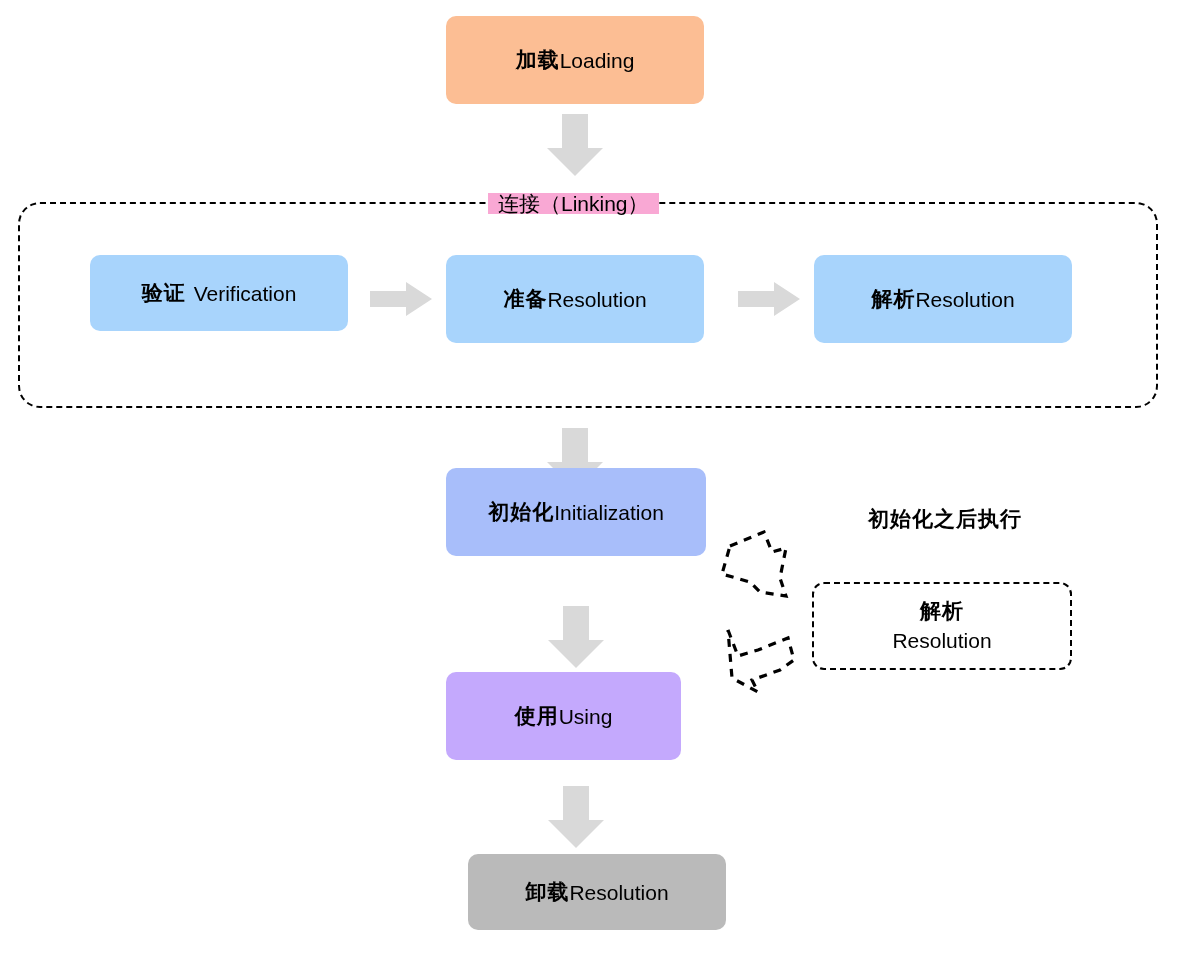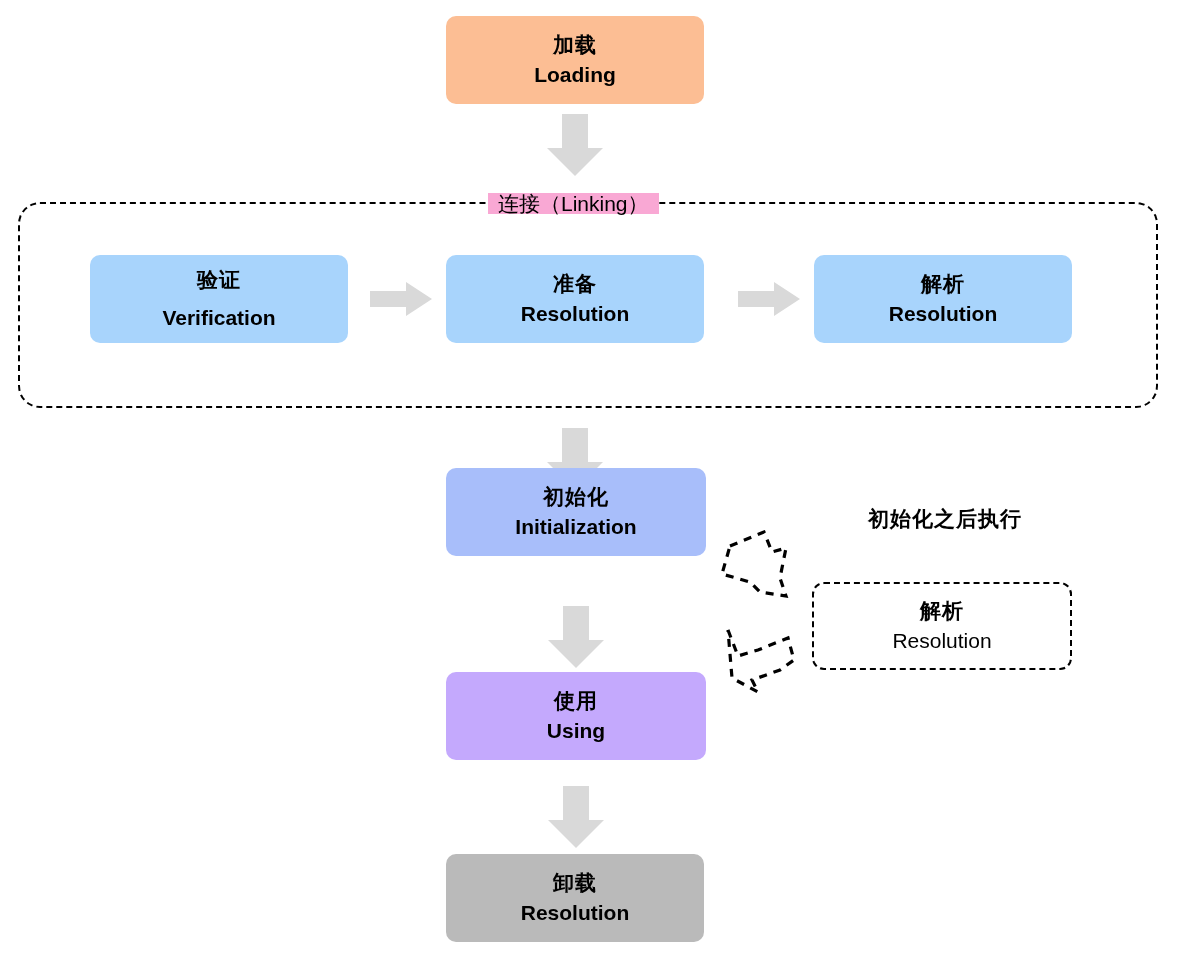--- a/index.html
+++ b/index.html
@@ -17,34 +17,34 @@
     height: 958px;
     background: #ffffff;
     overflow: hidden;
   }
 
   
   .stage-box {
     position: absolute;
     border-radius: 10px;
     display: flex;
-    flex-direction: column;
+    flex-direction: row;
     align-items: center;
     justify-content: center;
     box-sizing: border-box;
     line-height: 1.28;
   }
   .stage-box .cn {
     font-size: 21px;
     font-weight: 700;
     letter-spacing: 1px;
   }
   .stage-box .en {
     font-size: 21px;
-    font-weight: 700;
+    font-weight: 400;
     margin-top: 3px;
   }
 
   
   .dashed-group {
     position: absolute;
     border: 2px dashed #000000;
     border-radius: 22px;
     box-sizing: border-box;
     background: transparent;
@@ -106,21 +106,21 @@
 
   <div class="arrow-v" style="left:547px; top:114px; width:56px; height:62px;">
     <svg width="56" height="62" viewBox="0 0 56 62">
       <polygon points="15,0 41,0 41,34 56,34 28,62 0,34 15,34" fill="#D9D9D9"></polygon>
     </svg>
   </div>
 
   <div class="dashed-group" style="left:18px; top:202px; width:1140px; height:206px;"></div>
   <div class="group-label" style="left:488px; top:193px;">连接（Linking）</div>
 
-  <div class="stage-box" style="left:90px; top:255px; width:258px; height:88px; background:#A8D4FC;gap:8px;">
+  <div class="stage-box" style="left:90px; top:255px; width:258px; height:76px; background:#A8D4FC;gap:8px;">
     <span class="cn">验证</span>
     <span class="en">Verification</span>
   </div>
 
   <div class="arrow-h" style="left:370px; top:282px; width:62px; height:34px;">
     <svg width="62" height="34" viewBox="0 0 62 34">
       <polygon points="0,9 36,9 36,0 62,17 36,34 36,25 0,25" fill="#D9D9D9"></polygon>
     </svg>
   </div>
 
@@ -150,32 +150,32 @@
     <span class="cn">初始化</span>
     <span class="en">Initialization</span>
   </div>
 
   <div class="arrow-v" style="left:548px; top:606px; width:56px; height:62px;">
     <svg width="56" height="62" viewBox="0 0 56 62">
       <polygon points="15,0 41,0 41,34 56,34 28,62 0,34 15,34" fill="#D9D9D9"></polygon>
     </svg>
   </div>
 
-  <div class="stage-box" style="left:446px; top:672px; width:260px; height:88px; background:#C4A9FD;">
+  <div class="stage-box" style="left:446px; top:672px; width:235px; height:88px; background:#C4A9FD;">
     <span class="cn">使用</span>
     <span class="en">Using</span>
   </div>
 
   <div class="arrow-v" style="left:548px; top:786px; width:56px; height:62px;">
     <svg width="56" height="62" viewBox="0 0 56 62">
       <polygon points="15,0 41,0 41,34 56,34 28,62 0,34 15,34" fill="#D9D9D9"></polygon>
     </svg>
   </div>
 
-  <div class="stage-box" style="left:446px; top:854px; width:258px; height:88px; background:#BABABA;">
+  <div class="stage-box" style="left:468px; top:854px; width:258px; height:76px; background:#BABABA;">
     <span class="cn">卸载</span>
     <span class="en">Resolution</span>
   </div>
 
   <div class="note" style="left:820px; top:505px; width:250px;">
     <div>初始化之后执行</div>
   </div>
 
   <div class="dashed-box" style="left:812px; top:582px; width:260px; height:88px;">
     <span class="cn">解析</span>

